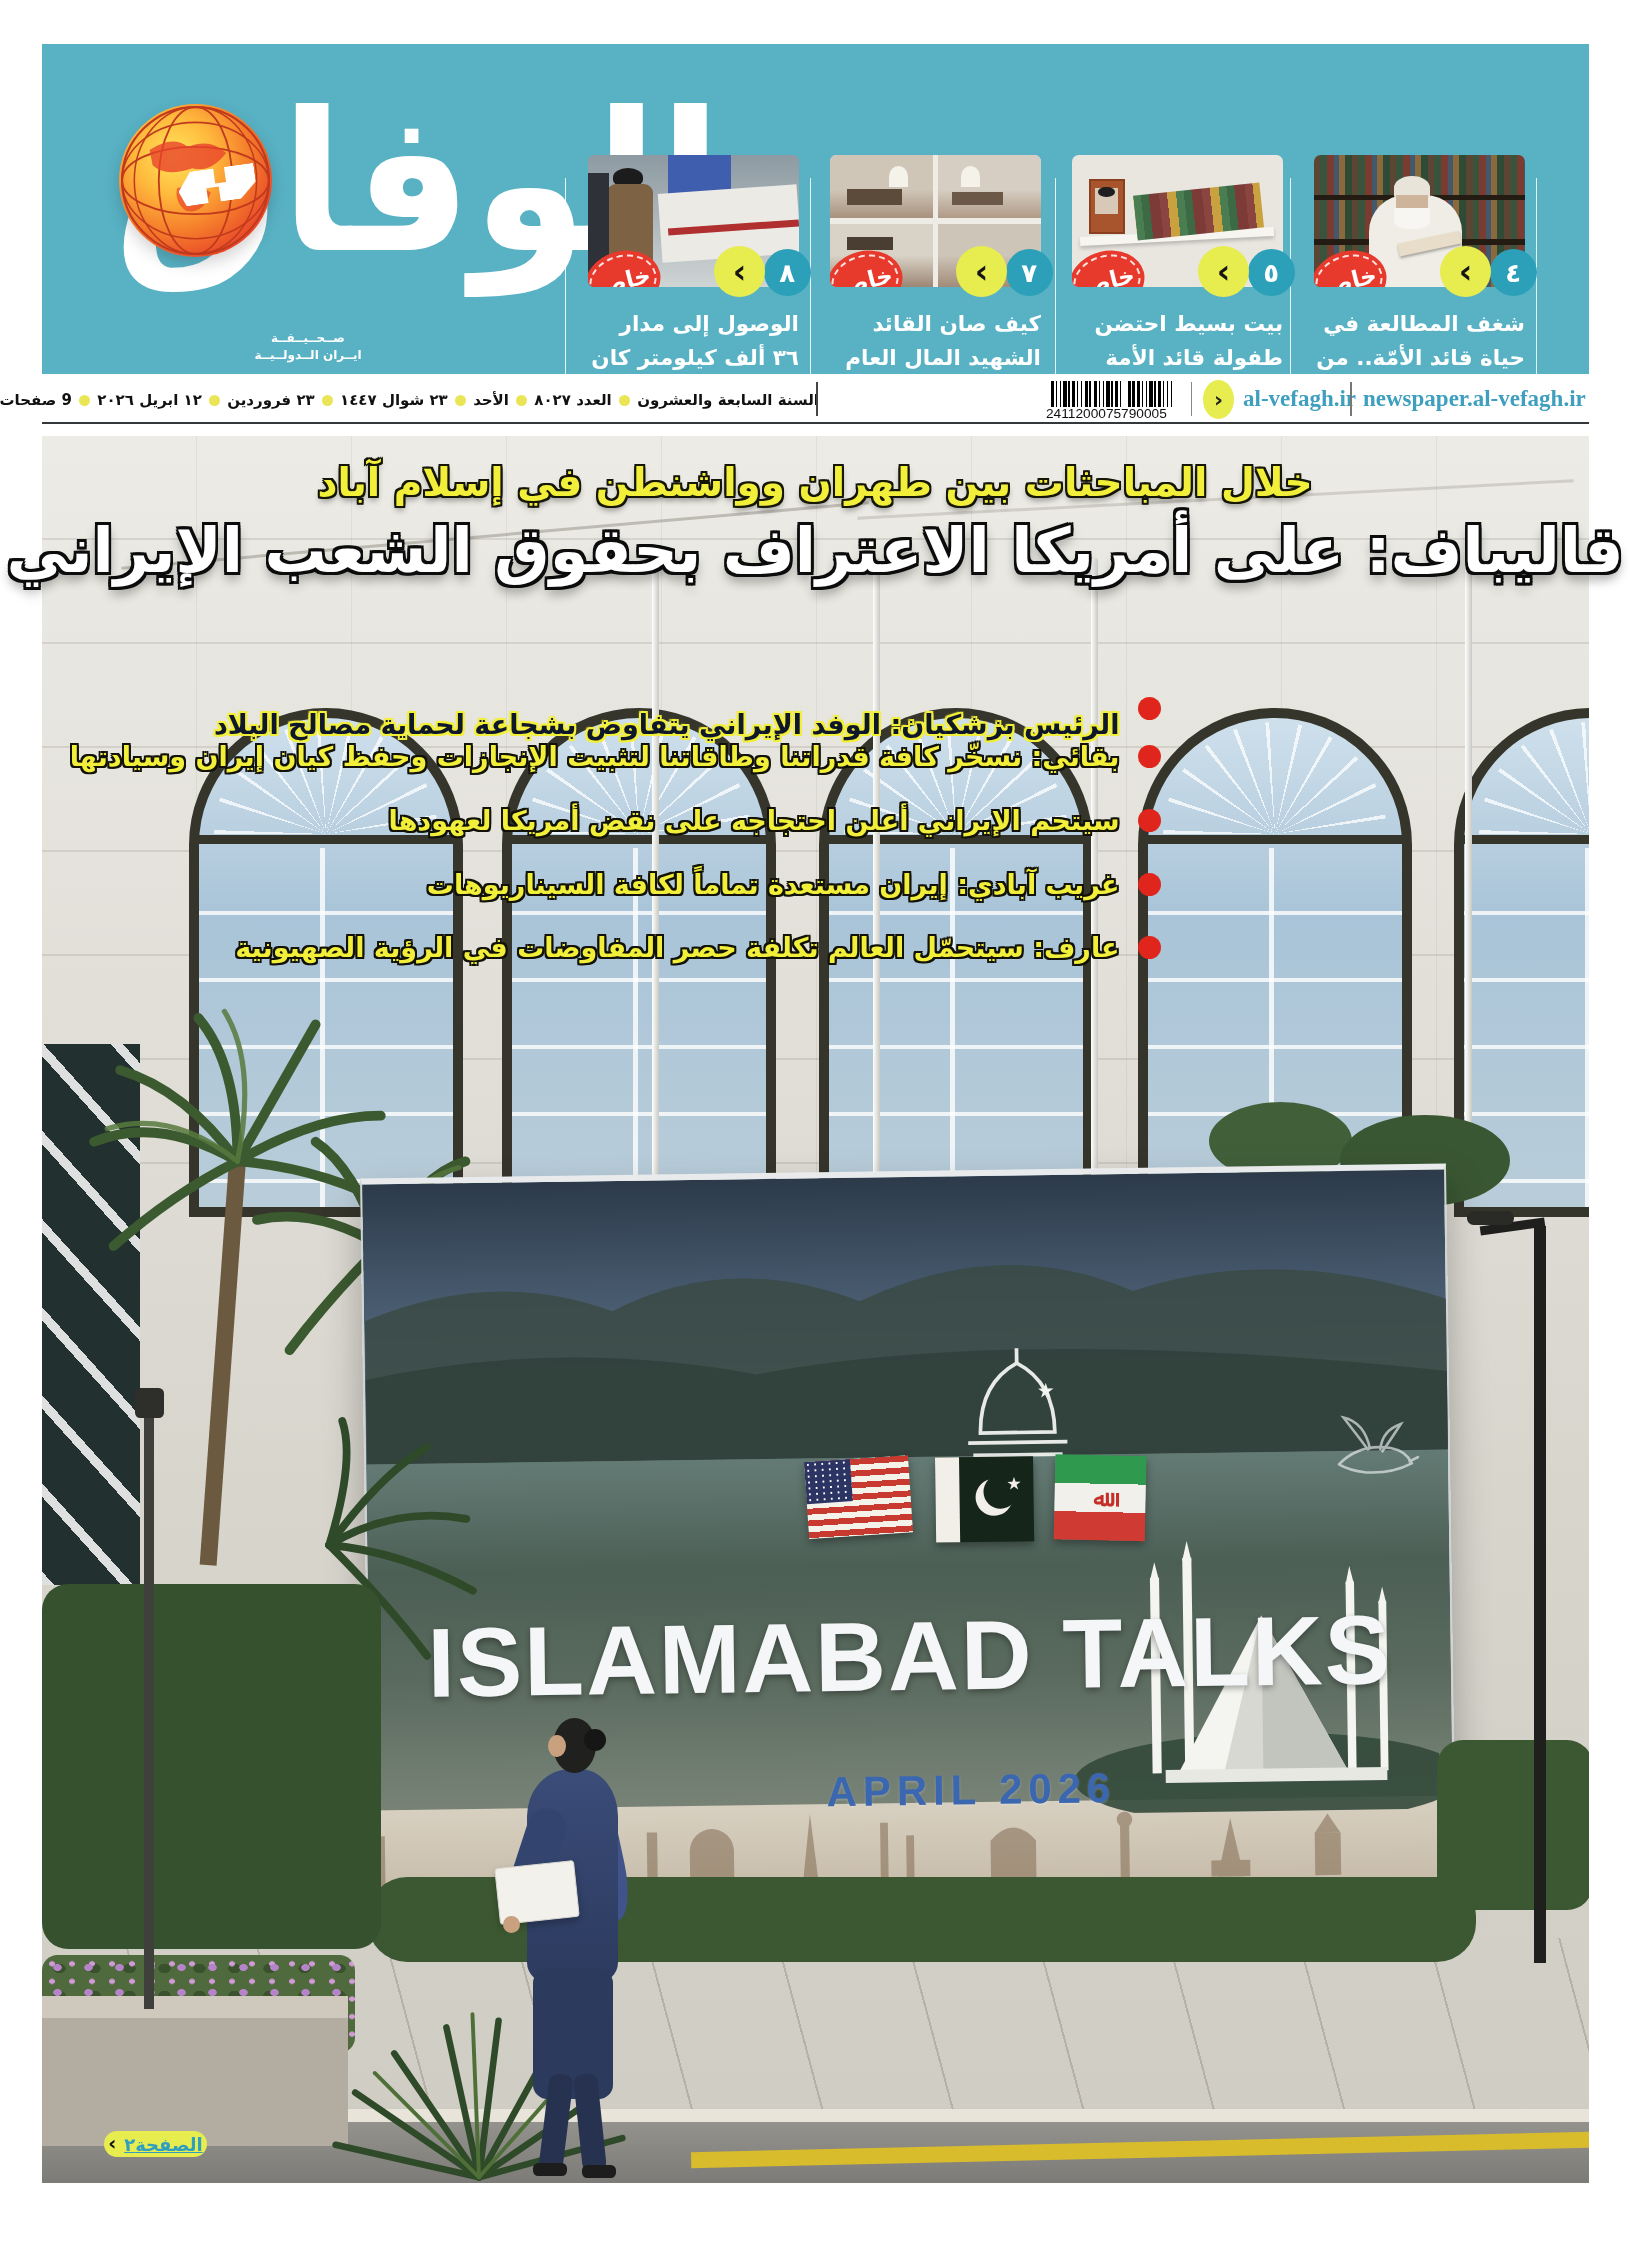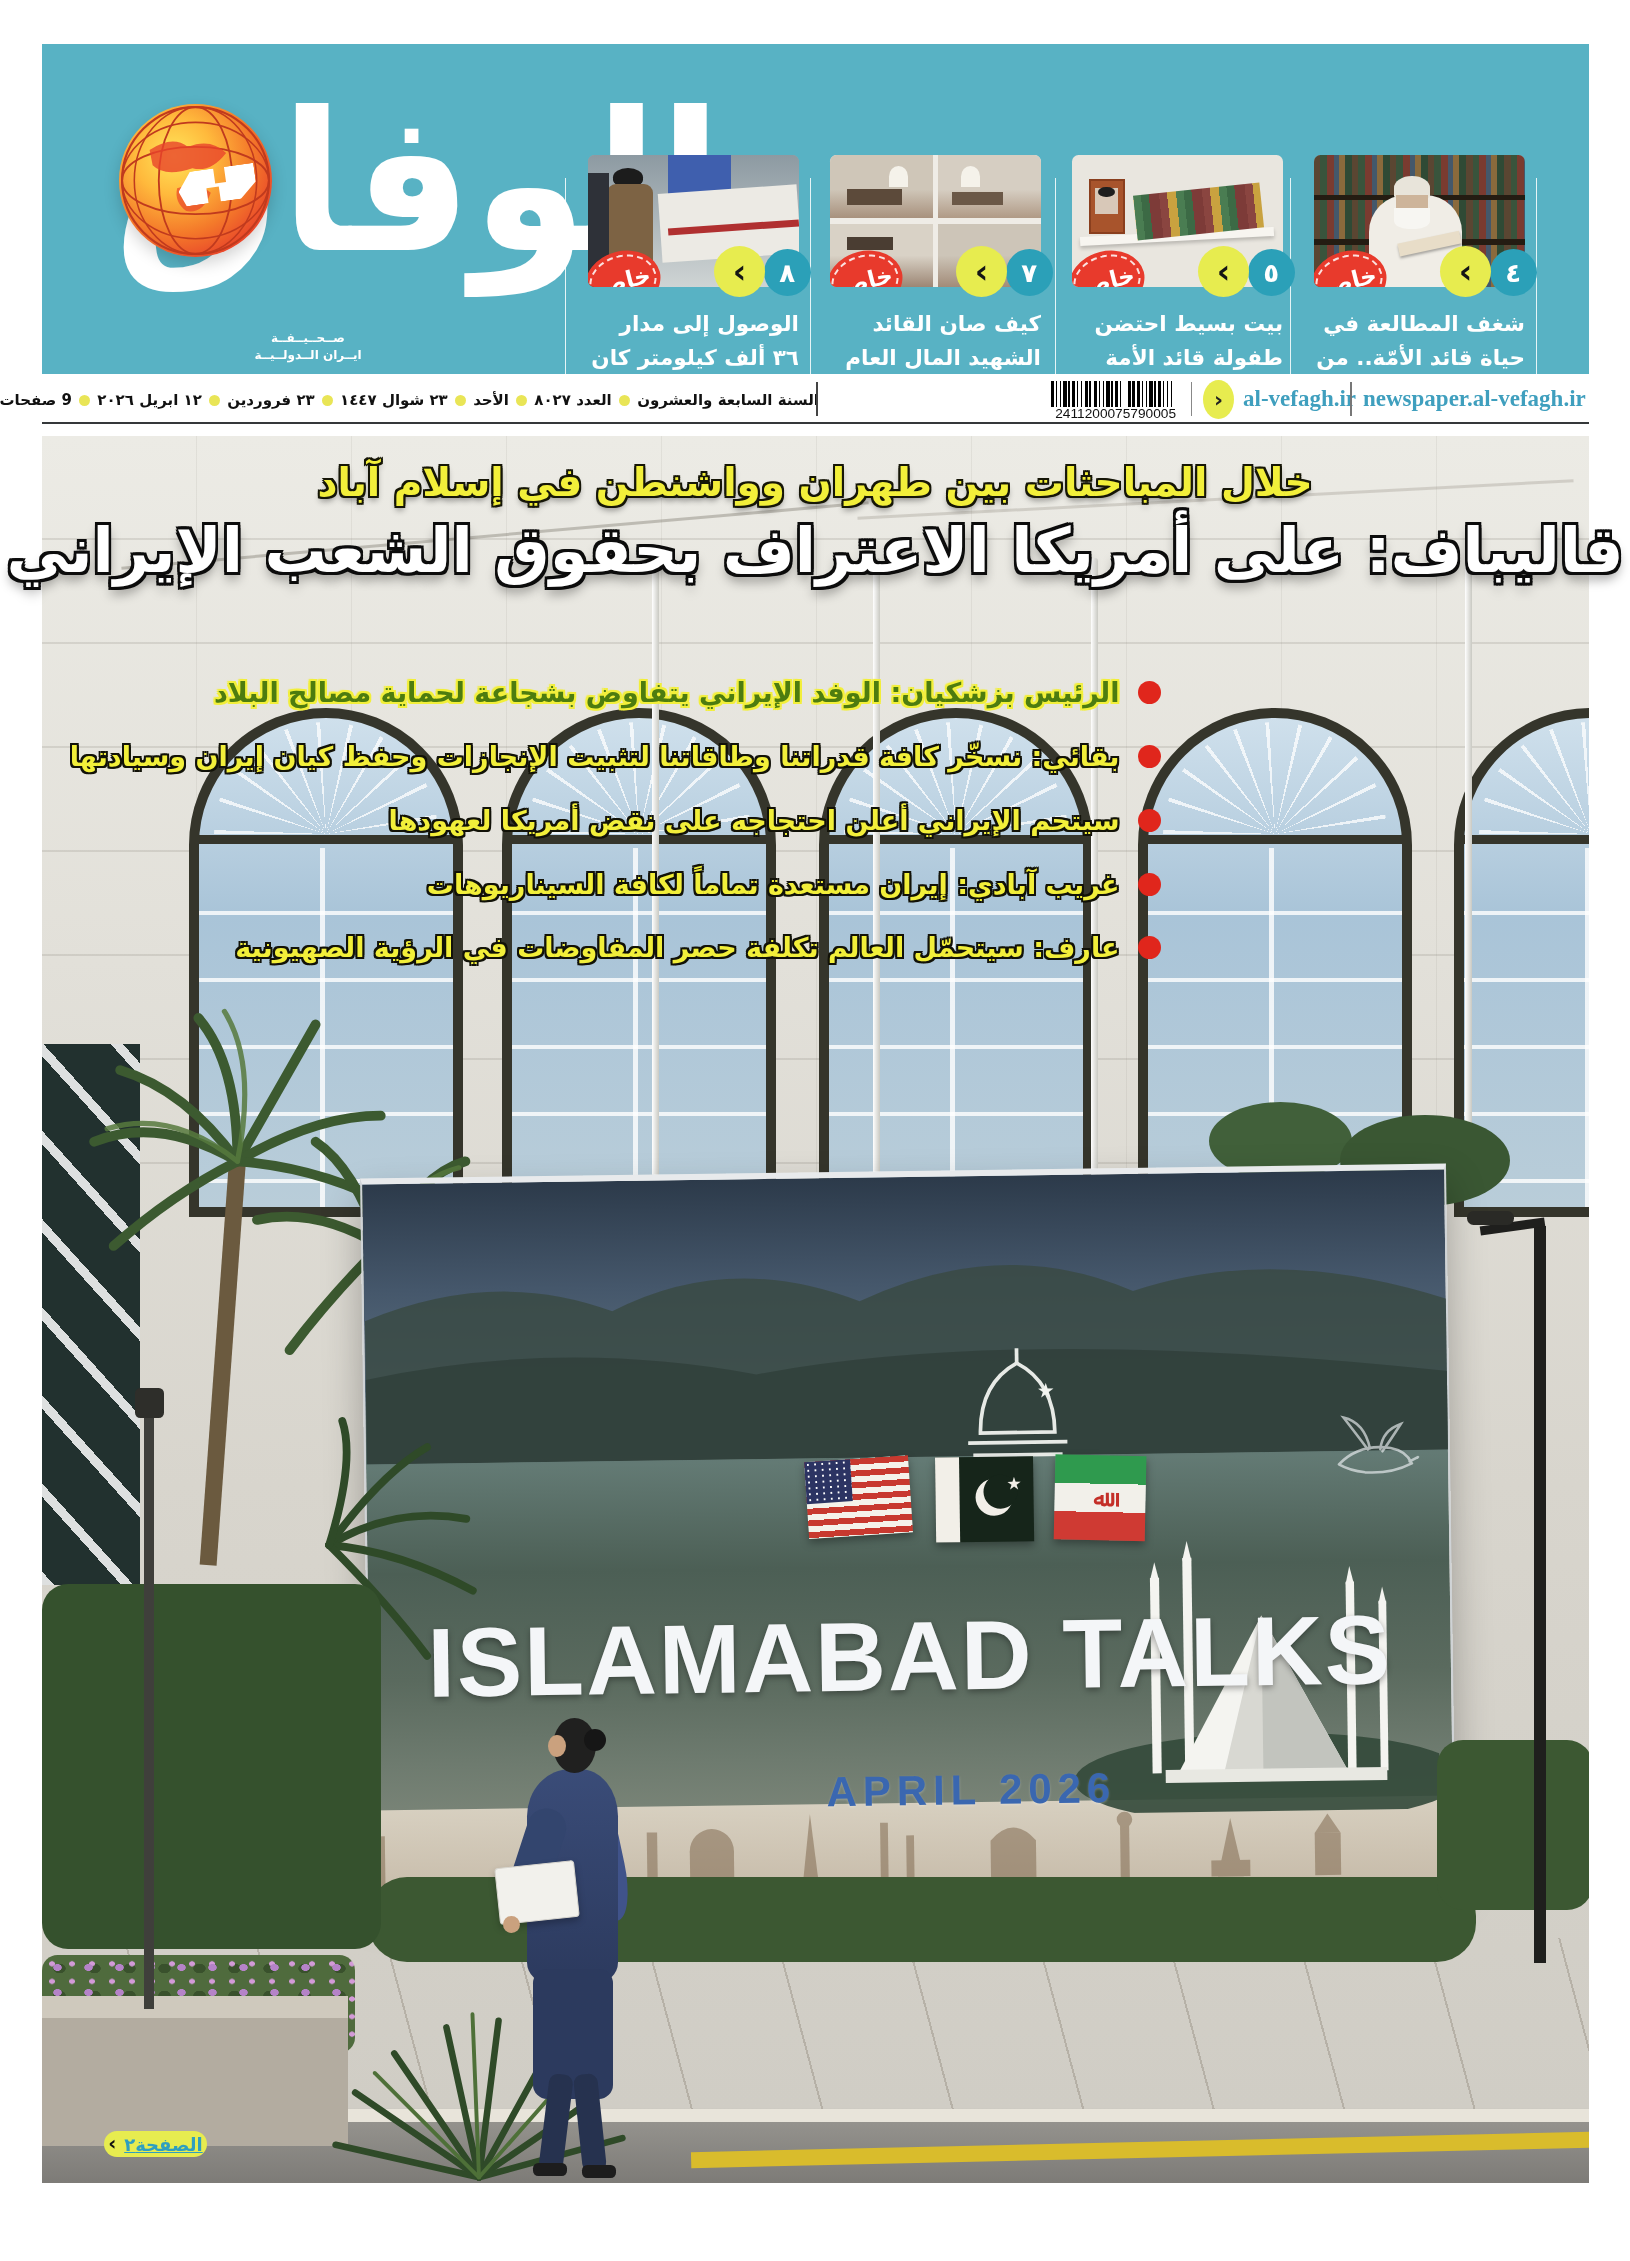--- a/index.html
+++ b/index.html
@@ -36,21 +36,21 @@
   .t-block{position:absolute;}
 
   
   #infobar{left:42px; top:377px; width:1547px; height:47px; background:#fff;}
   #infobar-rule{left:0; top:45px; width:100%; height:2px; background:#35383a;}
   #dateline{right:770px; top:7.8px; height:31px; display:flex; align-items:center; direction:rtl; white-space:nowrap; font-size:15px; font-weight:bold; color:#111;}
   .dot{display:inline-block; width:11px; height:11px; border-radius:50%; background:#e9e556; margin:0 7.2px; flex:0 0 auto;}
   #dateline-rule{left:774px; top:5.2px; width:2px; height:34px; background:#444;}
   #barcode{left:1009px; top:3.9px; width:121px; height:26px;
     background:repeating-linear-gradient(90deg,#000 0 2.6px,#fff 2.6px 4.6px,#000 4.6px 5.9px,#fff 5.9px 9px,#000 9px 9.8px,#fff 9.8px 12.4px,#000 12.4px 15.6px,#fff 15.6px 17px,#000 17px 19px,#fff 19px 21.5px);}
-  #barcode-num{left:1004px; top:29px; width:130px; text-align:right; font-size:13.7px; color:#111; font-family:"Liberation Sans", sans-serif;}
+  #barcode-num{left:1004px; top:29px; width:130px; text-align:left; font-size:13.7px; color:#111; font-family:"Liberation Sans", sans-serif;}
   .bar-div1{left:1149px; top:5.2px; width:1.3px; height:34px; background:#888;}
   .bar-div2{left:1308px; top:5.2px; width:2px; height:34px; background:#777;}
   #site-chev{left:1161px; top:2.6px; width:31px; height:39px; border-radius:50%; background:var(--yellow); font-size:22px; font-weight:bold; color:#222;}
   .site{top:8.5px; font-size:23px; font-weight:bold; color:var(--site-teal); font-family:"Liberation Serif", serif; white-space:nowrap;}
   #site1{left:1201px;} #site2{left:1321px;}
 
   
   #photo{left:42px; top:436px; width:1547px; height:1747px; overflow:hidden;
     background:linear-gradient(180deg,#ecebe5 0%, #e2e0d9 30%, #d8d5cd 60%, #cfccc4 100%);}
   .facade-lines{left:0; top:0; width:100%; height:769px; z-index:1;
@@ -131,22 +131,22 @@
 
   
   .overlay{z-index:12;}
   #kicker{left:0; top:460px; width:1630px; text-align:center; direction:rtl; font-weight:bold; font-size:39px; color:var(--hl-yellow);
     text-shadow:2px 0 0 #161607, -2px 0 0 #161607, 0 2px 0 #161607, 0 -2px 0 #161607, 2px 2px 0 #161607, -2px 2px 0 #161607, 2px -2px 0 #161607, -2px -2px 0 #161607, 0 3.9px 6.5px rgba(0,0,0,.45);}
   #main-headline{left:0; top:514px; width:1630px; text-align:center; direction:rtl; white-space:nowrap; font-weight:bold; font-size:62px; color:#ffffff;
     text-shadow:2.6px 0 0 #0c0c0c, -2.6px 0 0 #0c0c0c, 0 2.6px 0 #0c0c0c, 0 -2.6px 0 #0c0c0c, 2.6px 2.6px 0 #0c0c0c, -2.6px 2.6px 0 #0c0c0c, 2.6px -2.6px 0 #0c0c0c, -2.6px -2.6px 0 #0c0c0c, 0 6.5px 11.7px rgba(0,0,0,.4);}
   .bullet-row{position:absolute; right:469px; display:flex; align-items:center; gap:18px; direction:rtl; z-index:12; white-space:nowrap;}
   .bullet-dot{width:23.5px; height:23.5px; border-radius:50%; background:#e0261c; flex:0 0 auto;}
   .bullet-text{font-weight:bold; font-size:27px;}
-  .b-dark{color:#4d7c0f;
-    text-shadow:2px 0 0 var(--hl-yellow), -2px 0 0 var(--hl-yellow), 0 2px 0 var(--hl-yellow), 0 -2px 0 var(--hl-yellow), 2px 2px 0 var(--hl-yellow), -2px 2px 0 var(--hl-yellow), 2px -2px 0 var(--hl-yellow), -2px -2px 1.3px var(--hl-yellow);}
+  .b-dark{color:#0f172a;
+    text-shadow:2px 0 0 var(--hl-yellow), -2px 0 0 var(--hl-yellow), 0 2px 0 var(--hl-yellow), 0 -2px 0 var(--hl-yellow), 2px 2px 0 var(--hl-yellow), -2px 2px 0 var(--hl-yellow), 2px -2px 0 var(--hl-yellow), -2px -2px 1.3px var(--hl-yellow);margin-top:32px;}
   .b-yellow{color:var(--hl-yellow);
     text-shadow:2px 0 0 #121208, -2px 0 0 #121208, 0 2px 0 #121208, 0 -2px 0 #121208, 2px 2px 0 #121208, -2px 2px 0 #121208, 2px -2px 0 #121208, -2px -2px 0 #121208;}
 
   #page-badge{left:104px; top:2131px; width:103px; height:26px; border-radius:14.3px; background:var(--yellow); z-index:13;
     display:flex; align-items:center; justify-content:center; gap:7.8px;}
   #page-badge .chev{color:#111; font-size:19.6px; font-weight:bold; line-height:1;}
   #page-badge .lbl{color:#2f9fc0; font-size:18px; font-weight:bold; text-decoration:underline; direction:rtl;}
 </style>
 </head>
 <body>

